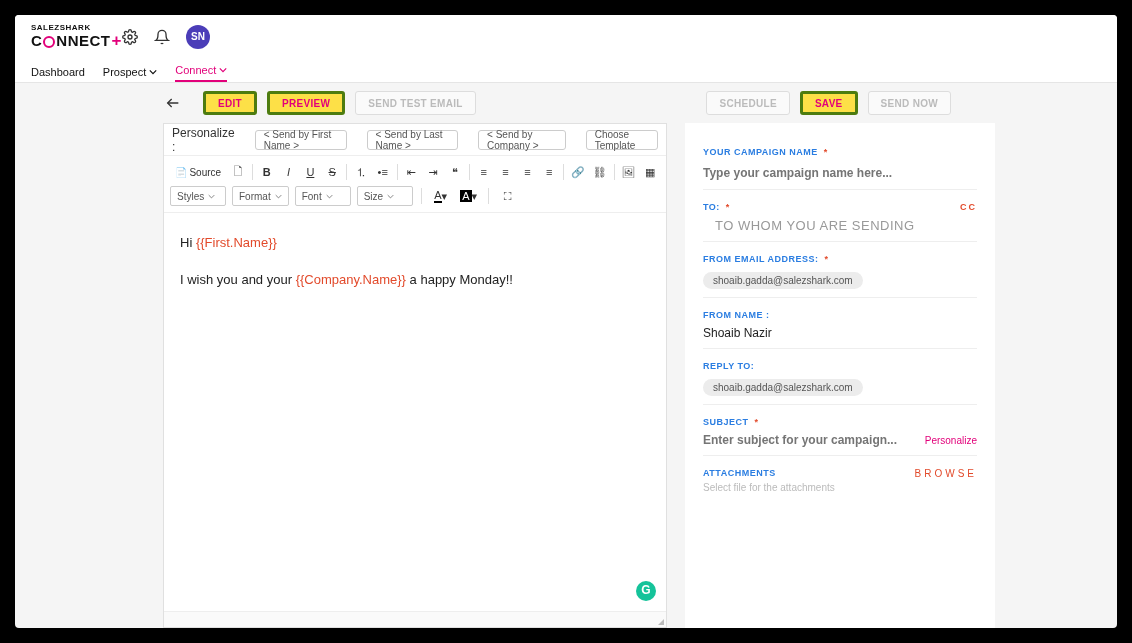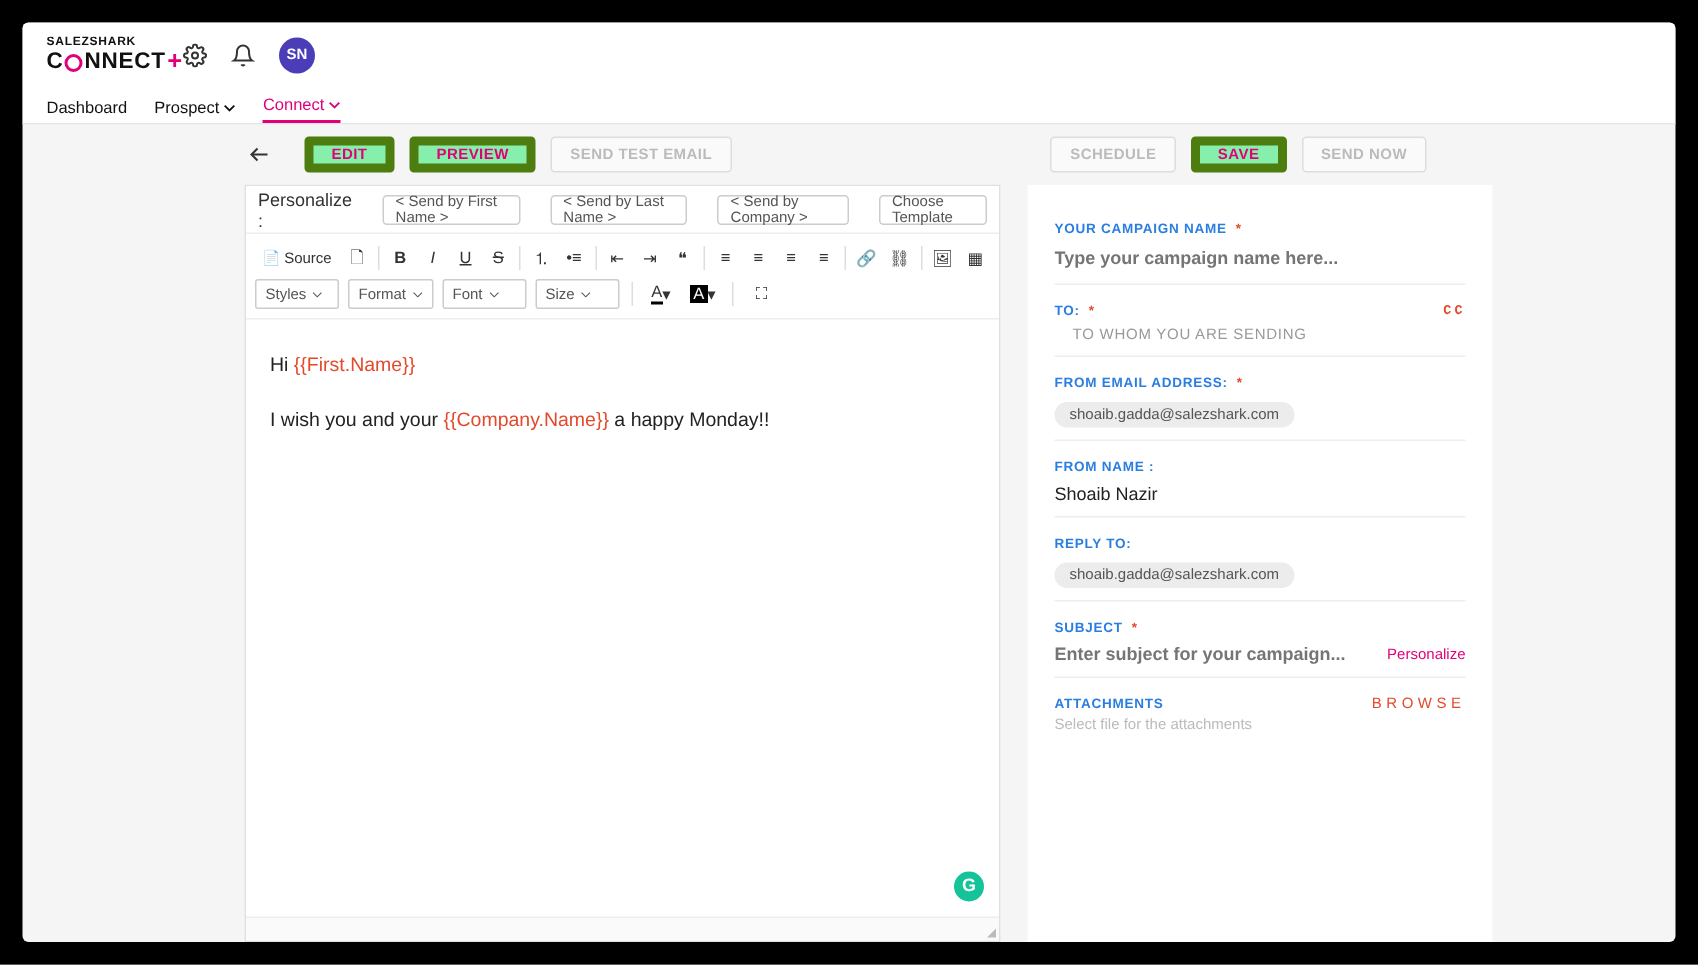--- a/index.html
+++ b/index.html
@@ -21,21 +21,21 @@
   .header-icons svg { width: 16px; height: 16px; color: #333; }
   .avatar { width: 24px; height: 24px; border-radius: 50%; background: #4b3db8; color: #fff; display: flex; align-items: center; justify-content: center; font-size: 10px; font-weight: 600; }
   .nav { display: flex; gap: 18px; padding: 0 16px; height: 24px; align-items: flex-end; font-size: 11px; }
   .nav-item { display: flex; align-items: center; gap: 3px; cursor: pointer; color: #111; font-weight: 500; padding-bottom: 4px; }
   .nav-item.active { color: #e2007a; border-bottom: 2px solid #e2007a; }
   .nav-item svg { width: 8px; height: 8px; }
   .toolbar { height: 40px; display: flex; align-items: center; padding: 0 16px; gap: 10px; }
   .back-btn { width: 24px; height: 24px; display:flex; align-items:center; justify-content:center; cursor:pointer; margin-left: 130px; margin-right: 8px;}
   .back-btn svg { width: 16px; height: 16px; color: #333; }
   .btn { height: 24px; padding: 0 12px; font-size: 10px; font-weight: 600; border-radius: 3px; display:flex; align-items:center; cursor:pointer; letter-spacing: 0.3px;}
-  .btn-outline-pink { border: 6px solid #4d7c0f; color: #e2007a; background: #86efac; }
+  .btn-outline-pink { border: 3px solid #4d7c0f; color: #e2007a; background: #fde047; }
   .btn-disabled { border: 1px solid #ddd; color: #bbb; background: #fafafa; cursor: default; }
   .toolbar-spacer { flex: 1; }
   .content { flex: 1; display: flex; padding: 0 0 0 0; overflow: hidden; }
   .editor-col { margin-left: 148px; width: 504px; background: #fff; border: 1px solid #e0e0e0; display: flex; flex-direction: column; }
   .personalize-row { height: 32px; display: flex; align-items: center; padding: 0 8px; gap: 20px; border-bottom: 1px solid #eee; }
   .personalize-label { font-size: 12px; color: #333; }
   .mini-btn { height: 20px; padding: 0 8px; border: 1px solid #ccc; border-radius: 3px; background: #fff; font-size: 10px; color: #555; display:flex; align-items:center; cursor:pointer;}
   .rte-toolbar { border-bottom: 1px solid #eee; padding: 4px 6px; }
   .rte-row { display: flex; align-items: center; gap: 2px; height: 24px; }
   .rte-btn { width: 22px; height: 20px; display:flex; align-items:center; justify-content:center; font-size:11px; color:#333; cursor:pointer; border:1px solid transparent; border-radius:2px;}
@@ -46,23 +46,23 @@
   .editor-body .placeholder-var { color: #e24a2b; }
   .grammarly { position:absolute; bottom:10px; right:10px; width:20px; height:20px; background:#15c39a; color:#fff; border-radius:50%; display:flex; align-items:center; justify-content:center; font-size:12px; font-weight:700;}
   .editor-footer { height: 16px; border-top:1px solid #eee; background:#fafafa; position:relative;}
   .editor-footer::after { content:''; position:absolute; right:2px; bottom:2px; width:0; height:0; border-left:6px solid transparent; border-bottom:6px solid #bbb;}
   .form-col { width: 310px; margin-left: 18px; background:#fff; padding: 16px 18px; display:flex; flex-direction:column; gap: 4px;}
   .field { padding: 8px 0; border-bottom: 1px solid #eee; }
   .field-label { font-size: 9px; font-weight: 700; color: #2a7de1; letter-spacing: 0.5px; margin-bottom: 6px; display:flex; justify-content:space-between; align-items:center;}
   .field-label .req { color: #e24a2b; margin-left: 3px;}
   .field-input { font-size: 12px; color:#b91c1c; font-weight:600; border:none; outline:none; width:100%; background:transparent;}
   .field-input.val { color:#222; font-weight:400;}
-  .cc { color:#e24a2b; font-size:9px; font-weight:700; letter-spacing:2px; cursor:pointer;font-family:Liberation Mono, monospace;}
+  .cc { color:#e24a2b; font-size:9px; font-weight:700; letter-spacing:2px; cursor:pointer;}
   .chip { display:inline-block; background:#ececec; border-radius:10px; padding:3px 10px; font-size:10px; color:#555;}
-  .to-text { font-size:10px; color:#999; letter-spacing:0.5px; padding-left:12px;}
+  .to-text { font-size:13px; color:#999; letter-spacing:0.5px; padding-left:12px;}
   .subject-row { display:flex; justify-content:space-between; align-items:center;}
   .personalize-link { font-size:10px; color:#e2007a; cursor:pointer;}
   .browse { font-size:10px; color:#e24a2b; letter-spacing:3px; cursor:pointer; font-weight:500;}
   .att-text { font-size:10px; color:#bbb; }
   .att-row { display:flex; justify-content:space-between; align-items:flex-start;}
 </style>
 </head>
 <body>
 
 <div class="frame">

